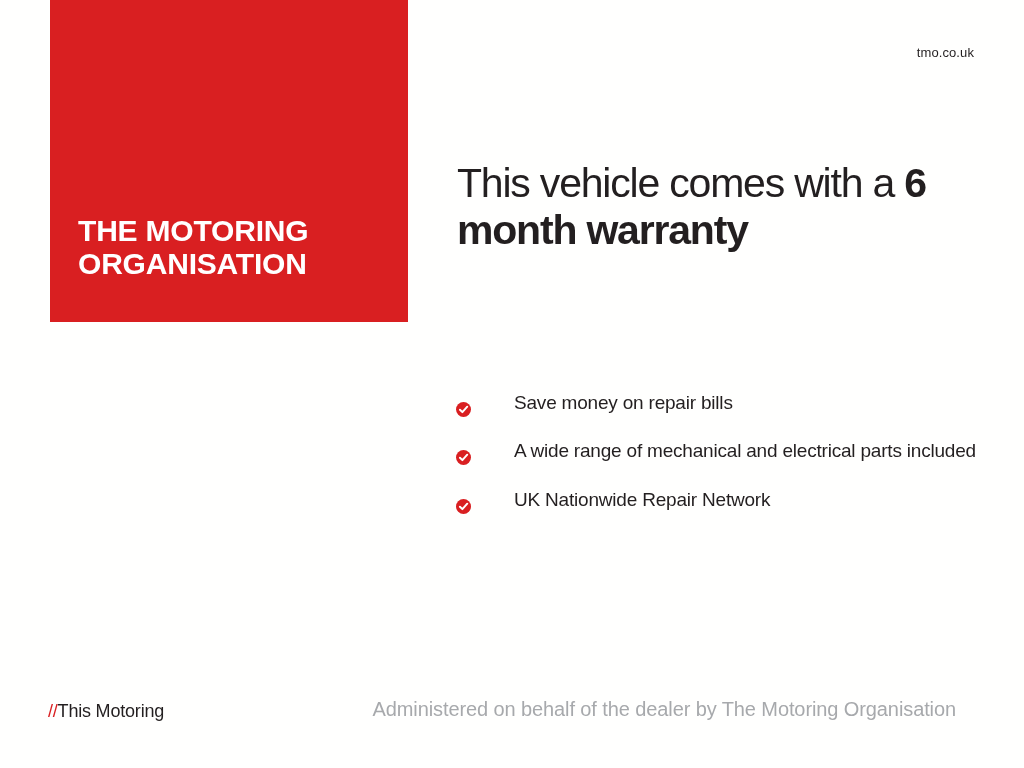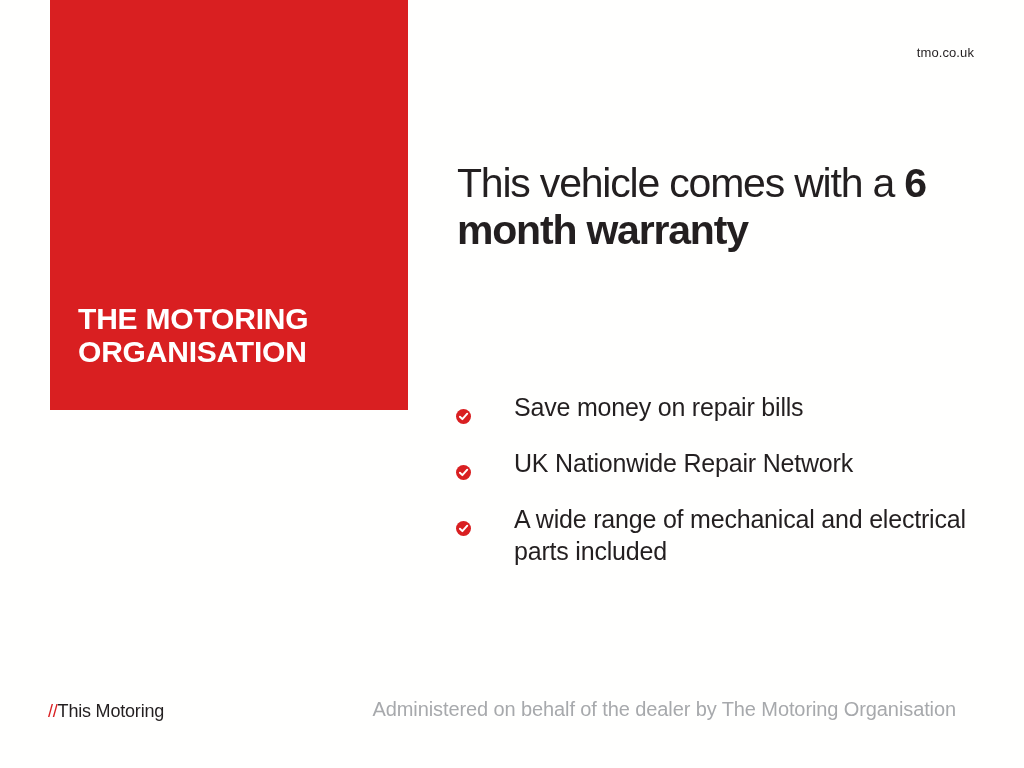--- a/index.html
+++ b/index.html
@@ -26,21 +26,21 @@
     letter-spacing: 0.1px;
     white-space: nowrap;
   }
 
   
   .logo-block {
     position: absolute;
     left: 50px;
     top: 0;
     width: 358px;
-    height: 410px;
+    height: 322px;
     background: #D91F21;
     box-sizing: border-box;
   }
   .logo-text {
     position: absolute;
     left: 28px;
     bottom: 42px;
     color: #FFFFFF;
     font-weight: bold;
     font-size: 30px;
@@ -75,21 +75,21 @@
     top: 391px;
     width: 520px;
     list-style: none;
     margin: 0;
     padding: 0;
   }
   .benefit-item {
     position: relative;
     padding-left: 58px;
     margin-bottom: 24px;
-    font-size: 25px;
+    font-size: 19px;
     line-height: 1.28;
     color: #231F20;
     letter-spacing: -0.2px;
   }
   .benefit-item:last-child {
     margin-bottom: 0;
   }
   .check-icon {
     position: absolute;
     left: 0;
@@ -147,28 +147,28 @@
     </span>
     <span>Save money on repair bills</span>
   </li>
   <li class="benefit-item">
     <span class="check-icon">
       <svg viewBox="0 0 16 16" width="15" height="15" xmlns="http://www.w3.org/2000/svg">
         <circle cx="8" cy="8" r="8" fill="#D91F21"></circle>
         <path d="M4.2 8.2 L6.8 10.8 L12.0 5.0" fill="none" stroke="#FFFFFF" stroke-width="2.1" stroke-linecap="round" stroke-linejoin="round"></path>
       </svg>
     </span>
-    <span>UK Nationwide Repair Network</span>
+    <span>A wide range of mechanical and electrical parts included</span>
   </li>
   <li class="benefit-item">
     <span class="check-icon">
       <svg viewBox="0 0 16 16" width="15" height="15" xmlns="http://www.w3.org/2000/svg">
         <circle cx="8" cy="8" r="8" fill="#D91F21"></circle>
         <path d="M4.2 8.2 L6.8 10.8 L12.0 5.0" fill="none" stroke="#FFFFFF" stroke-width="2.1" stroke-linecap="round" stroke-linejoin="round"></path>
       </svg>
     </span>
-    <span>A wide range of mechanical and electrical parts included</span>
+    <span>UK Nationwide Repair Network</span>
   </li>
 </ul>
 
 <div class="footer-left"><span class="slashes">//</span><span>This Motoring</span></div>
 
 <div class="footer-right">Administered on behalf of the dealer by The Motoring Organisation</div>
 
 </body></html>

